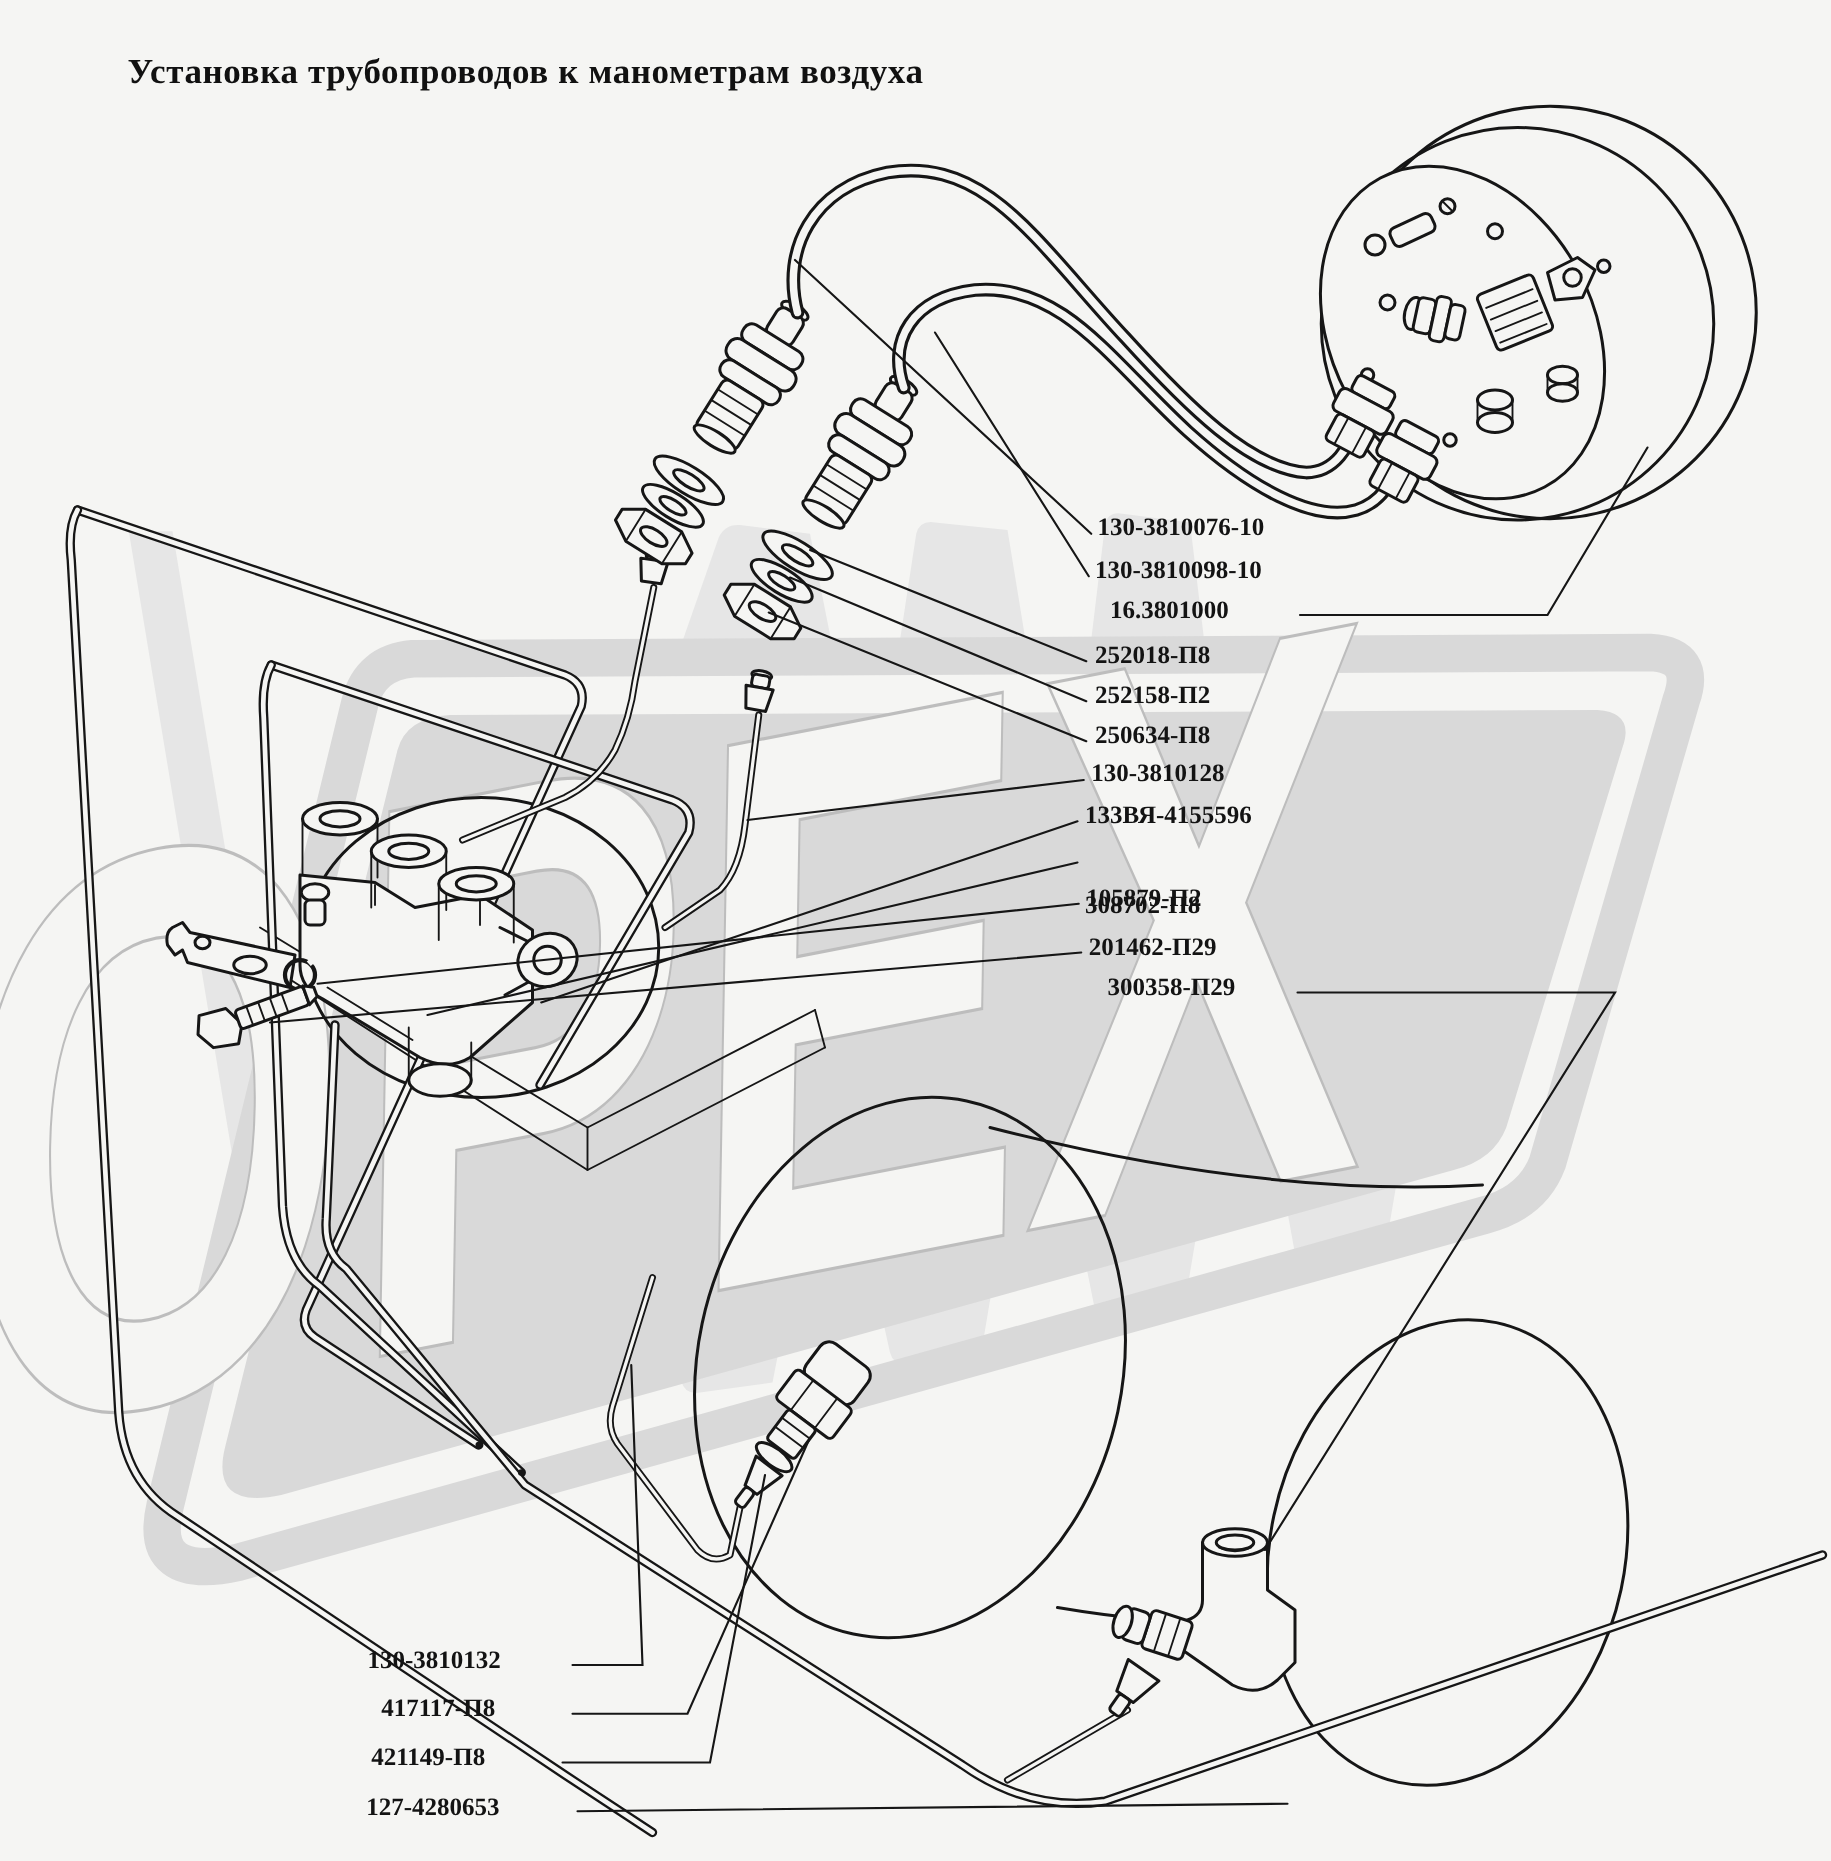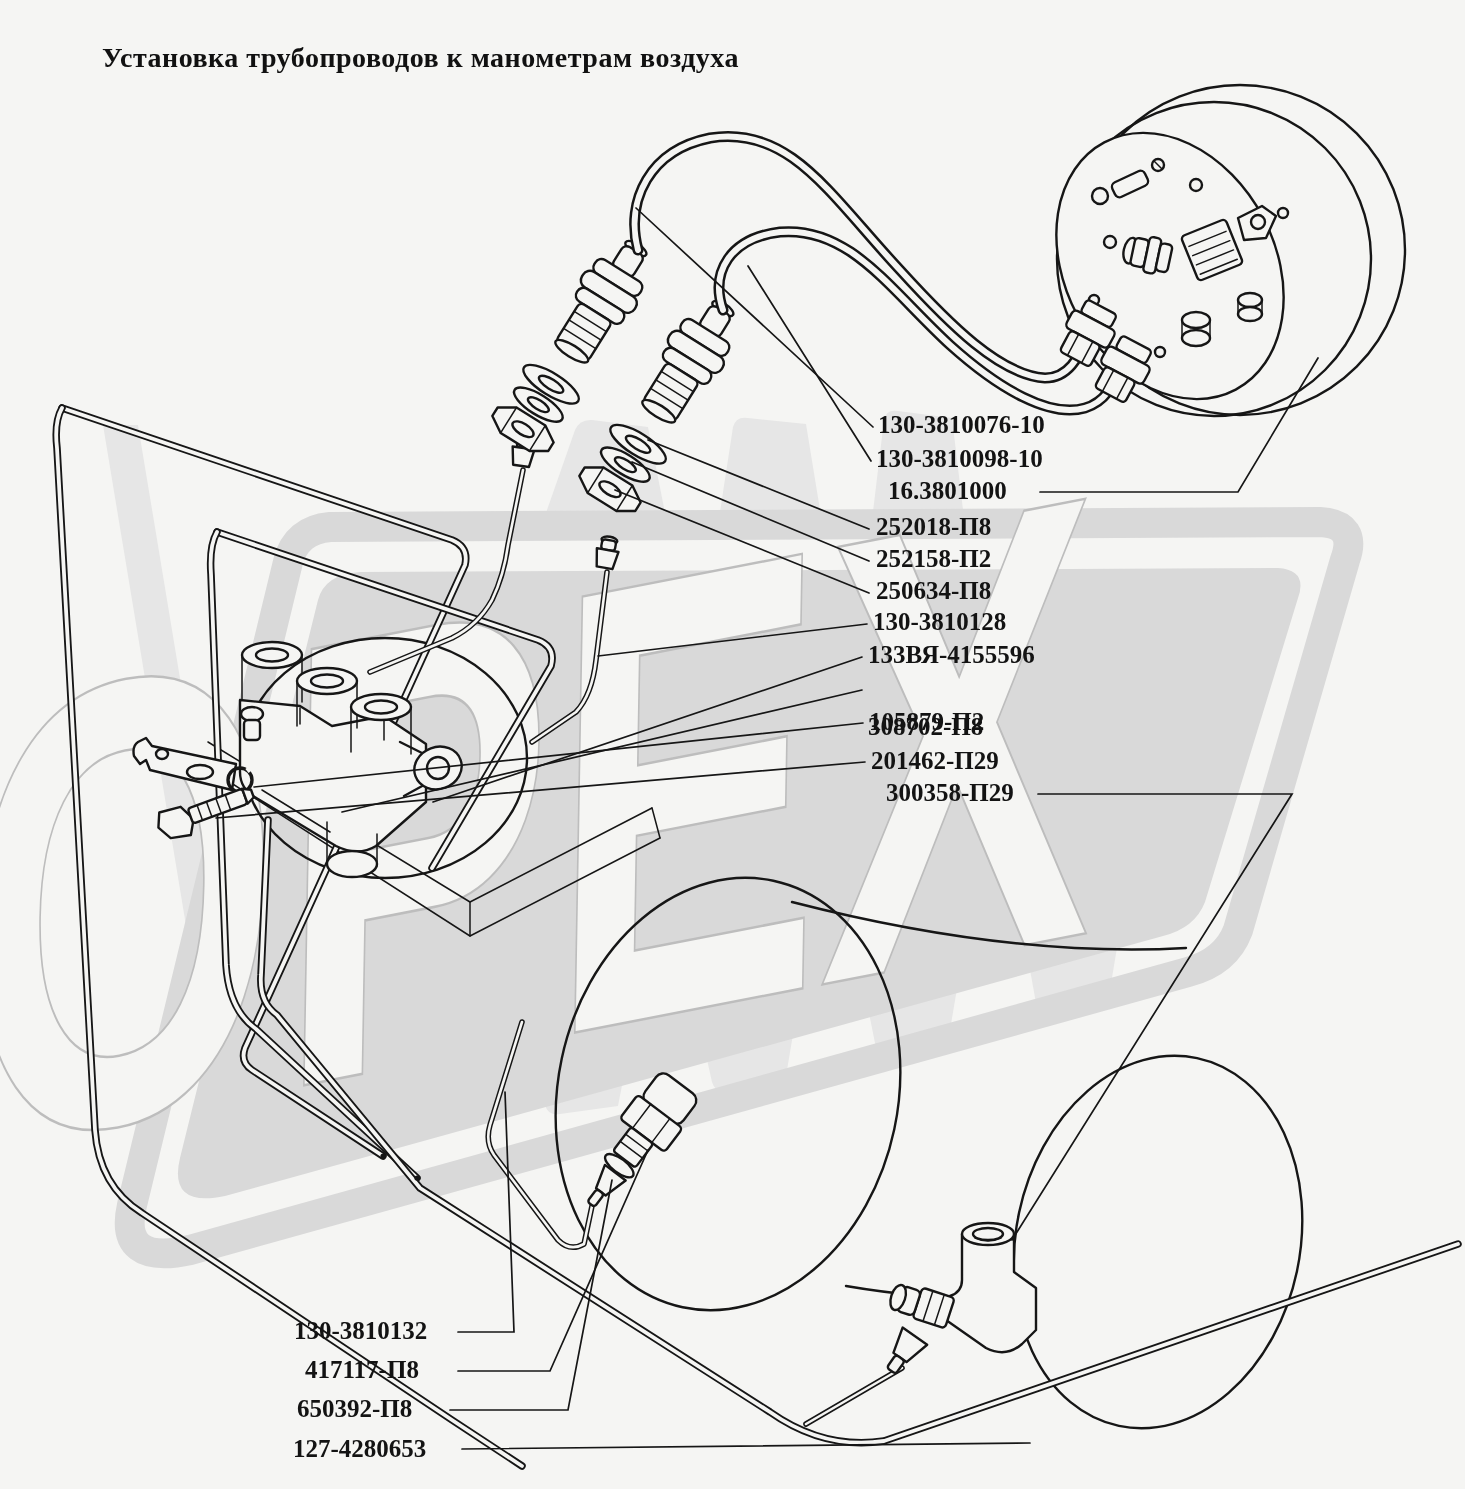--- a/index.html
+++ b/index.html
@@ -8,21 +8,21 @@
     background:#f5f5f3;font-family:"Liberation Serif", serif;
   }
   .layer{position:absolute;inset:0;}
   .title{
     position:absolute;left:55px;top:42px;
     font-size:28px;font-weight:bold;color:#111;white-space:nowrap;
     letter-spacing:0.5px;
     margin-left:47px;
   }
   .part-label{
-    position:absolute;font-size:25px;font-weight:bold;color:#131313;
+    position:absolute;font-size:20px;font-weight:bold;color:#131313;
     white-space:nowrap;line-height:1;
   }
   svg{display:block;}
   
   .ln{fill:none;stroke:#161616;stroke-width:2.4;stroke-linecap:round;stroke-linejoin:round;}
   .th{stroke-width:1.5;}
   .pf{fill:#f5f5f3;stroke:#161616;stroke-width:2.4;stroke-linejoin:round;}
   .pO{fill:none;stroke:#161616;stroke-width:7.5;stroke-linecap:round;stroke-linejoin:round;}
   .pI{fill:none;stroke:#f5f5f3;stroke-width:3.8;stroke-linecap:round;stroke-linejoin:round;}
   .tO{fill:none;stroke:#161616;stroke-width:5.6;stroke-linecap:round;stroke-linejoin:round;}
@@ -325,18 +325,18 @@
         <div class="part-label" style="left: 876px; top: 546px;">252158-П2</div>
         <div class="part-label" style="left: 876px; top: 578px;">250634-П8</div>
         <div class="part-label" style="left: 873px; top: 609px;">130-3810128</div>
         <div class="part-label" style="left: 868px; top: 642px;">133ВЯ-4155596</div>
         <div class="part-label" style="left: 868px; top: 714px; text-align: right;">308702-П8</div>
         <div class="part-label" style="left: 869px; top: 709px;">105879-П2</div>
         <div class="part-label" style="left: 871px; top: 748px;">201462-П29</div>
         <div class="part-label" style="left: 886px; top: 780px;">300358-П29</div>
         <div class="part-label" style="left: 294px; top: 1318px;">130-3810132</div>
         <div class="part-label" style="left: 305px; top: 1357px;">417117-П8</div>
-        <div class="part-label" style="left: 297px; top: 1396px;">650392-П8</div>
+        <div class="part-label" style="left: 297px; top: 1396px;">421149-П8</div>
         <div class="part-label" style="left: 293px; top: 1436px;">127-4280653</div>
       </div>
   </div>
 
 </div>
 
 </body></html>

